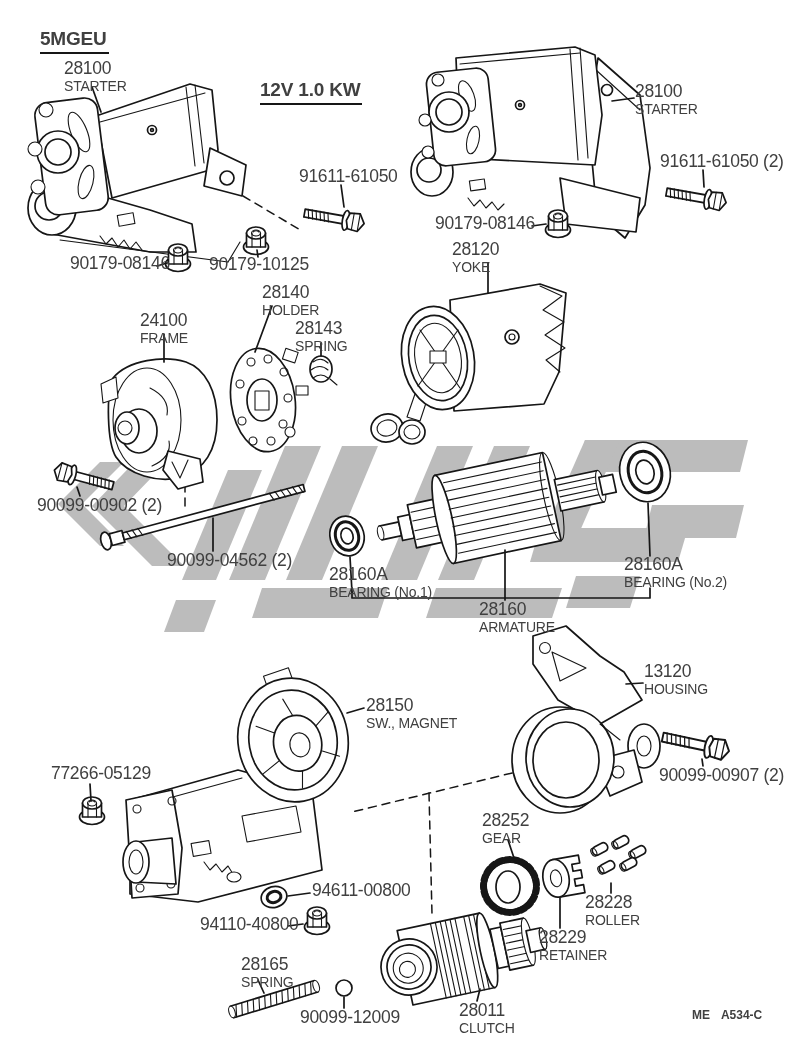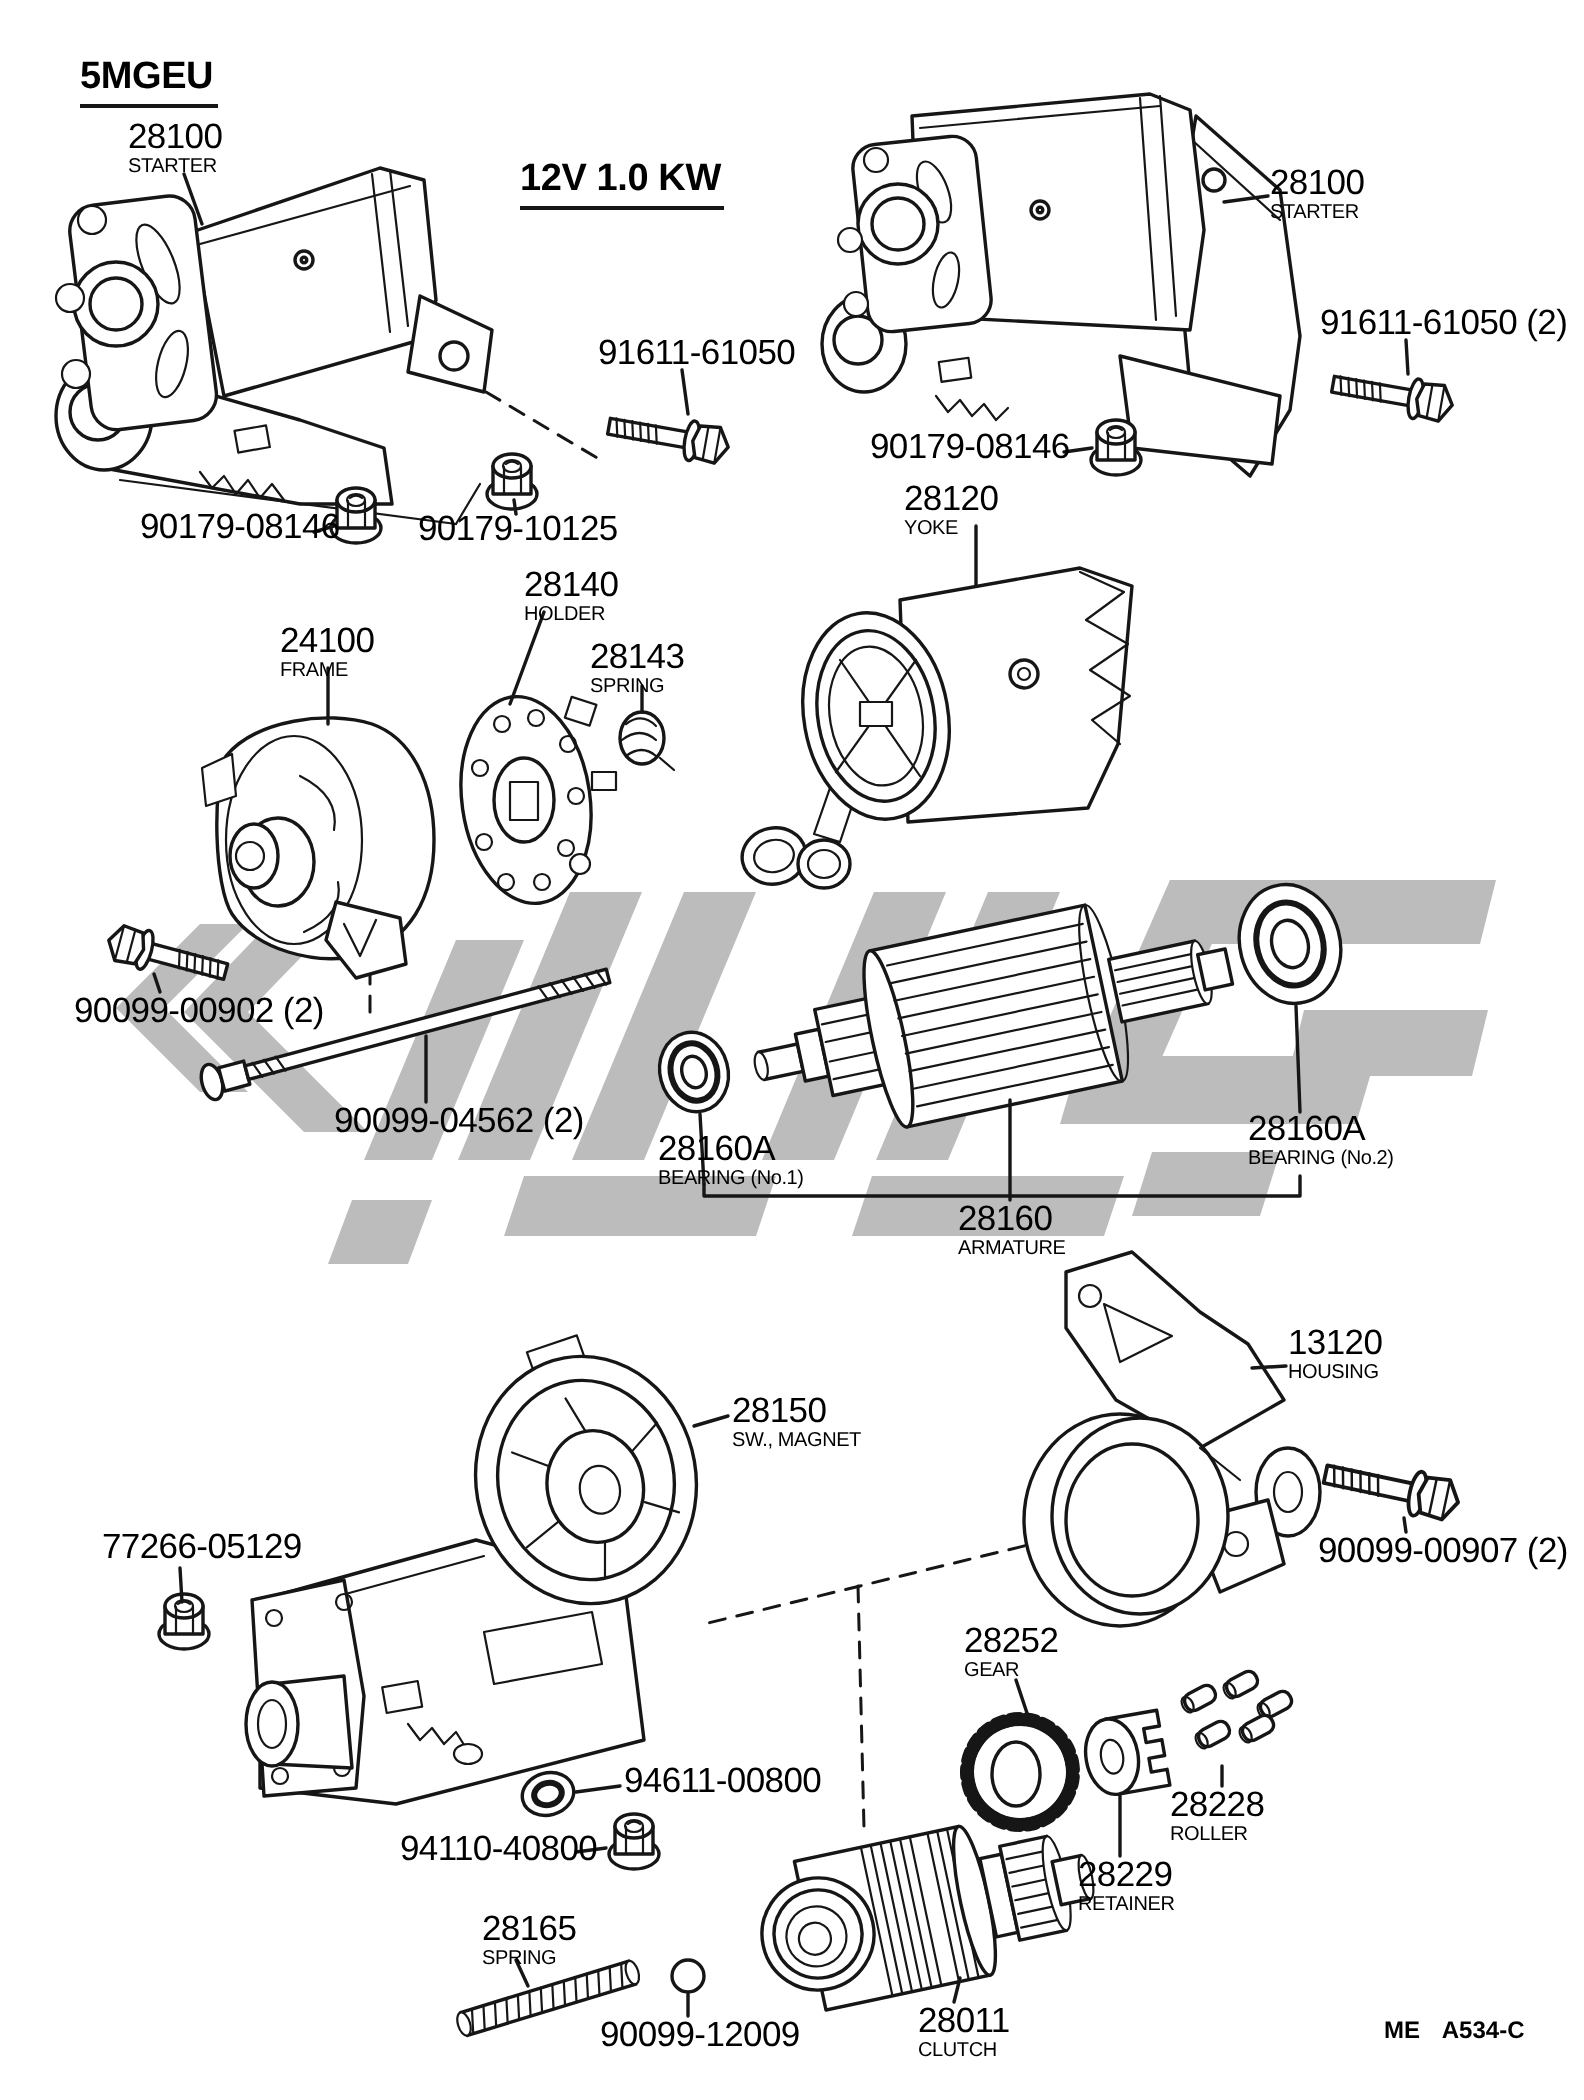--- a/index.html
+++ b/index.html
@@ -1,33 +1,33 @@
 <!DOCTYPE html>
 <html><head>
 <meta charset="utf-8">
 <style>
   html,body{margin:0;padding:0;background:#e8e8e8;}
   #page{
     position:relative;width:792px;height:1050px;background:#ffffff;
-    font-family:"Liberation Sans", sans-serif; color:#000000; overflow:hidden;
+    font-family:"Liberation Sans", sans-serif; color:#404040; overflow:hidden;
     margin:0 auto;
   }
   #art{position:absolute;left:0;top:0;}
   .art path,.art ellipse,.art circle,.art rect,.art line,.art polyline,.art polygon{
     stroke:#161616;stroke-width:1.7;stroke-linecap:round;stroke-linejoin:round;fill:none;
   }
   .art .wh{fill:#ffffff;}
   .art .thin{stroke-width:1.1;}
   .art .thick{stroke-width:3;}
   .art .teeth{stroke-width:6;stroke-dasharray:4.5 3.5;}
   .art .dash{stroke-dasharray:8 6;stroke-width:1.5;}
   .art .wm{fill:#bcbcbc;stroke:none;}
   .plabel{position:absolute;font-weight:normal;line-height:1;white-space:nowrap;}
   .pn{font-size:17.5px;letter-spacing:-0.3px;}
-  .nm{font-size:10px;margin-top:1px;letter-spacing:-0.2px;}
+  .nm{font-size:14px;margin-top:1px;letter-spacing:-0.2px;}
   .header{
     position:absolute;font-weight:bold;font-size:19px;letter-spacing:-0.2px;
     border-bottom:2.5px solid #161616;padding:0 2px 2px 0;white-space:nowrap;
   }
   .footer{position:absolute;font-weight:bold;font-size:12px;word-spacing:8px;}
 </style>
 </head>
 <body>
 
 <div id="page">

